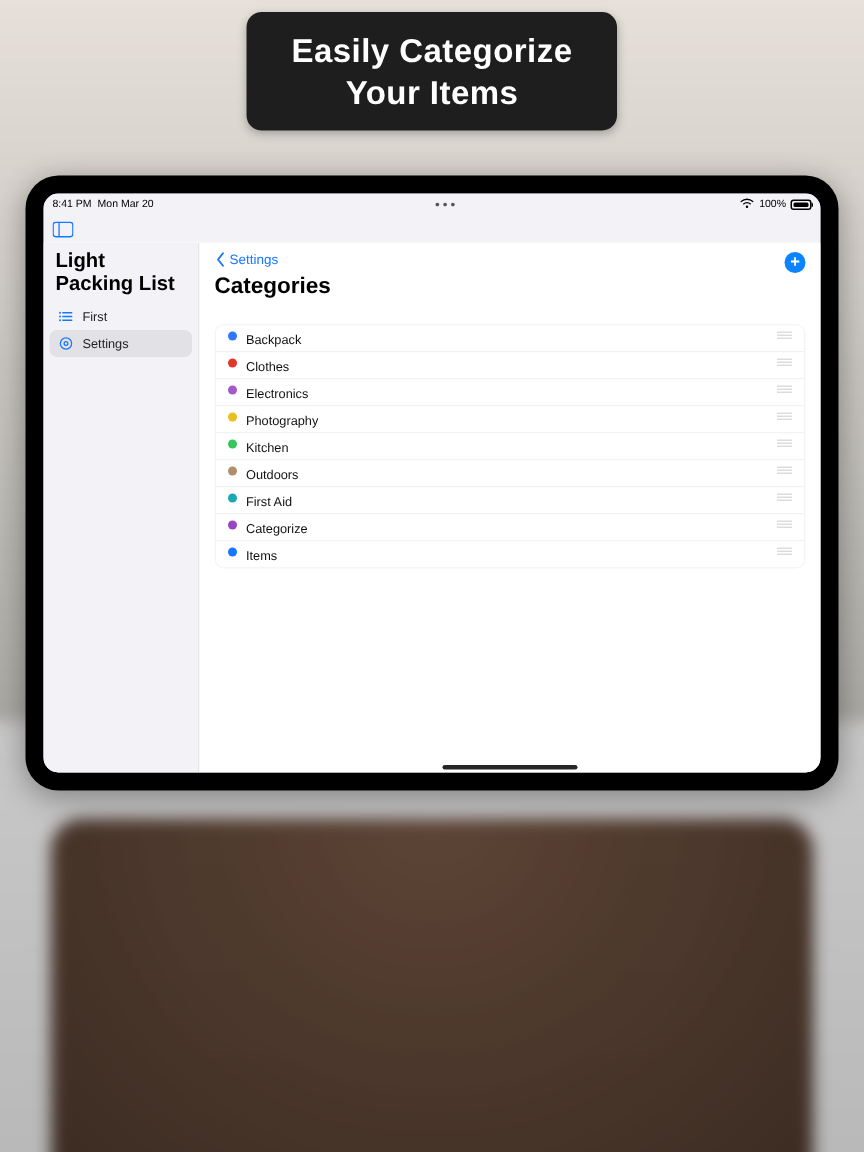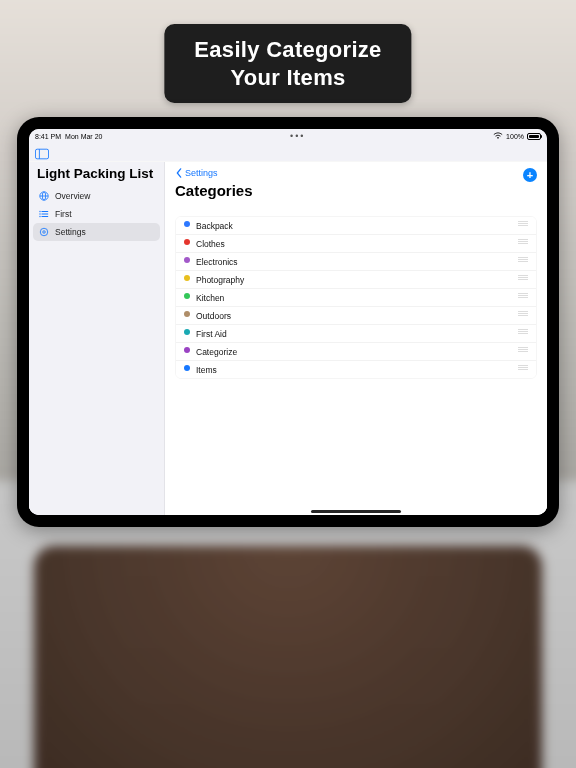--- a/index.html
+++ b/index.html
@@ -30,21 +30,21 @@
   .bg::after{
     content:'';
     position:absolute; left:0; right:0; top:62%; height:38%;
     background: linear-gradient(#c9c9c9, #b8b8b8);
     filter: blur(4px);
     z-index:-1;
   }
 
   
   .headline {
-    position: absolute; top: 24px; left: 50%; transform: translateX(-50%);
+    position: absolute; top: 8px; left: 50%; transform: translateX(-50%);
     background: #1e1e1e; color: #fff;
     border-radius: 10px;
     padding: 12px 30px;
     text-align: center;
     font-weight: 600;
     font-size: 22px;
     line-height: 1.25;
     letter-spacing: 0.3px;
     white-space: pre-line;
     box-shadow: 0 2px 6px rgba(0,0,0,0.25);
@@ -85,21 +85,21 @@
     height: 18px;
     display:flex; align-items:center;
     padding: 0 6px;
     background: #f2f2f7;
   }
   .sidebar-icon { width:14px; height:12px; }
   .sidebar-icon svg { width:100%; height:100%; }
 
   .content { flex:1; display:flex; min-height:0; background:#fff; border-top:1px solid rgba(0,0,0,0.03);}
   .sidebar {
-    width: 136px; background:#f2f2f7; border-right:1px solid rgba(0,0,0,0.06);
+    width: 104px; background:#f2f2f7; border-right:1px solid rgba(0,0,0,0.06);
     padding: 2px 4px;
   }
   .app-title { font-weight:700; font-size:13.5px; padding: 2px 4px 6px; }
   .nav-item {
     display:flex; align-items:center; gap:6px;
     font-size:8.5px; color:#222;
     padding: 4px 6px; border-radius:5px;
     cursor: default;
   }
   .nav-item.selected { background:#e1e1e6; }
@@ -188,30 +188,20 @@
       </span>
     </div>
 
     <div class="content">
       <aside class="sidebar">
         <div class="app-title">Light Packing List</div>
         <div id="nav">
             <div class="nav-item">
               <span class="nav-icon">
                 <svg viewBox="0 0 12 12">
-                  <circle cx="6" cy="6" r="5" fill="none" stroke="#1778ff" stroke-width="1"></circle>
-                  <ellipse cx="6" cy="6" rx="2" ry="5" fill="none" stroke="#1778ff" stroke-width="1"></ellipse>
-                  <line x1="1" y1="6" x2="11" y2="6" stroke="#1778ff" stroke-width="1"></line>
-                </svg>
-              </span>
-              <span>Overview</span>
-            </div>
-            <div class="nav-item">
-              <span class="nav-icon">
-                <svg viewBox="0 0 12 12">
                   <line x1="3" y1="3" x2="11" y2="3" stroke="#1778ff" stroke-width="1.2"></line>
                   <line x1="3" y1="6" x2="11" y2="6" stroke="#1778ff" stroke-width="1.2"></line>
                   <line x1="3" y1="9" x2="11" y2="9" stroke="#1778ff" stroke-width="1.2"></line>
                   <circle cx="1.2" cy="3" r="0.8" fill="#1778ff"></circle>
                   <circle cx="1.2" cy="6" r="0.8" fill="#1778ff"></circle>
                   <circle cx="1.2" cy="9" r="0.8" fill="#1778ff"></circle>
                 </svg>
               </span>
               <span>First</span>
             </div>

